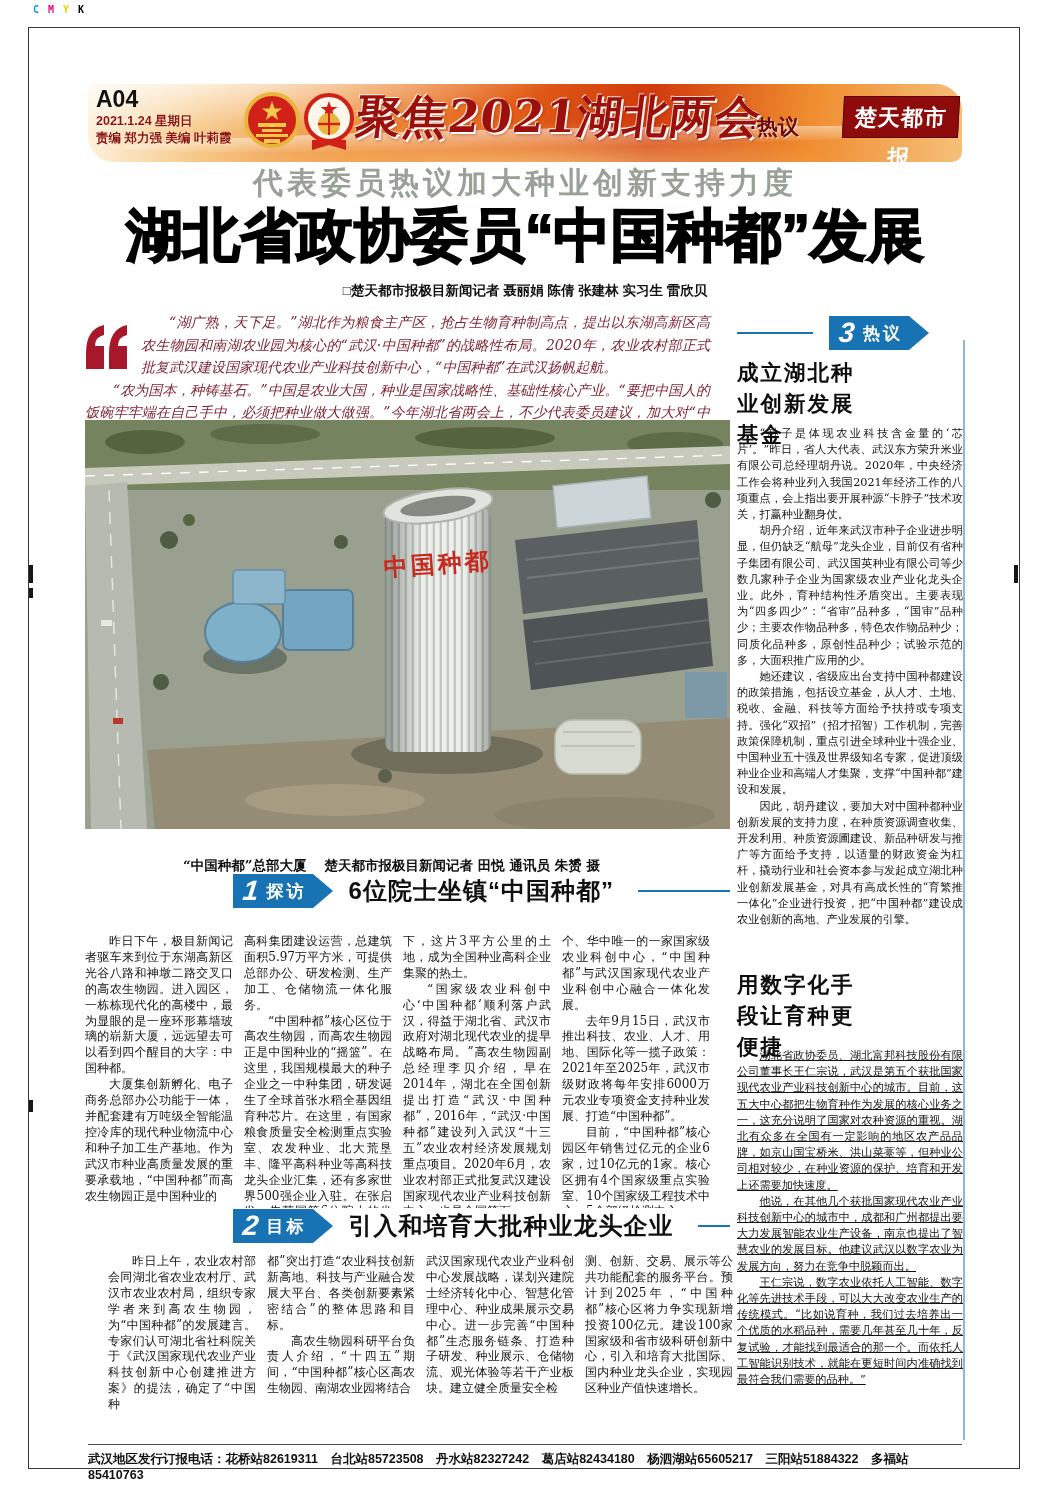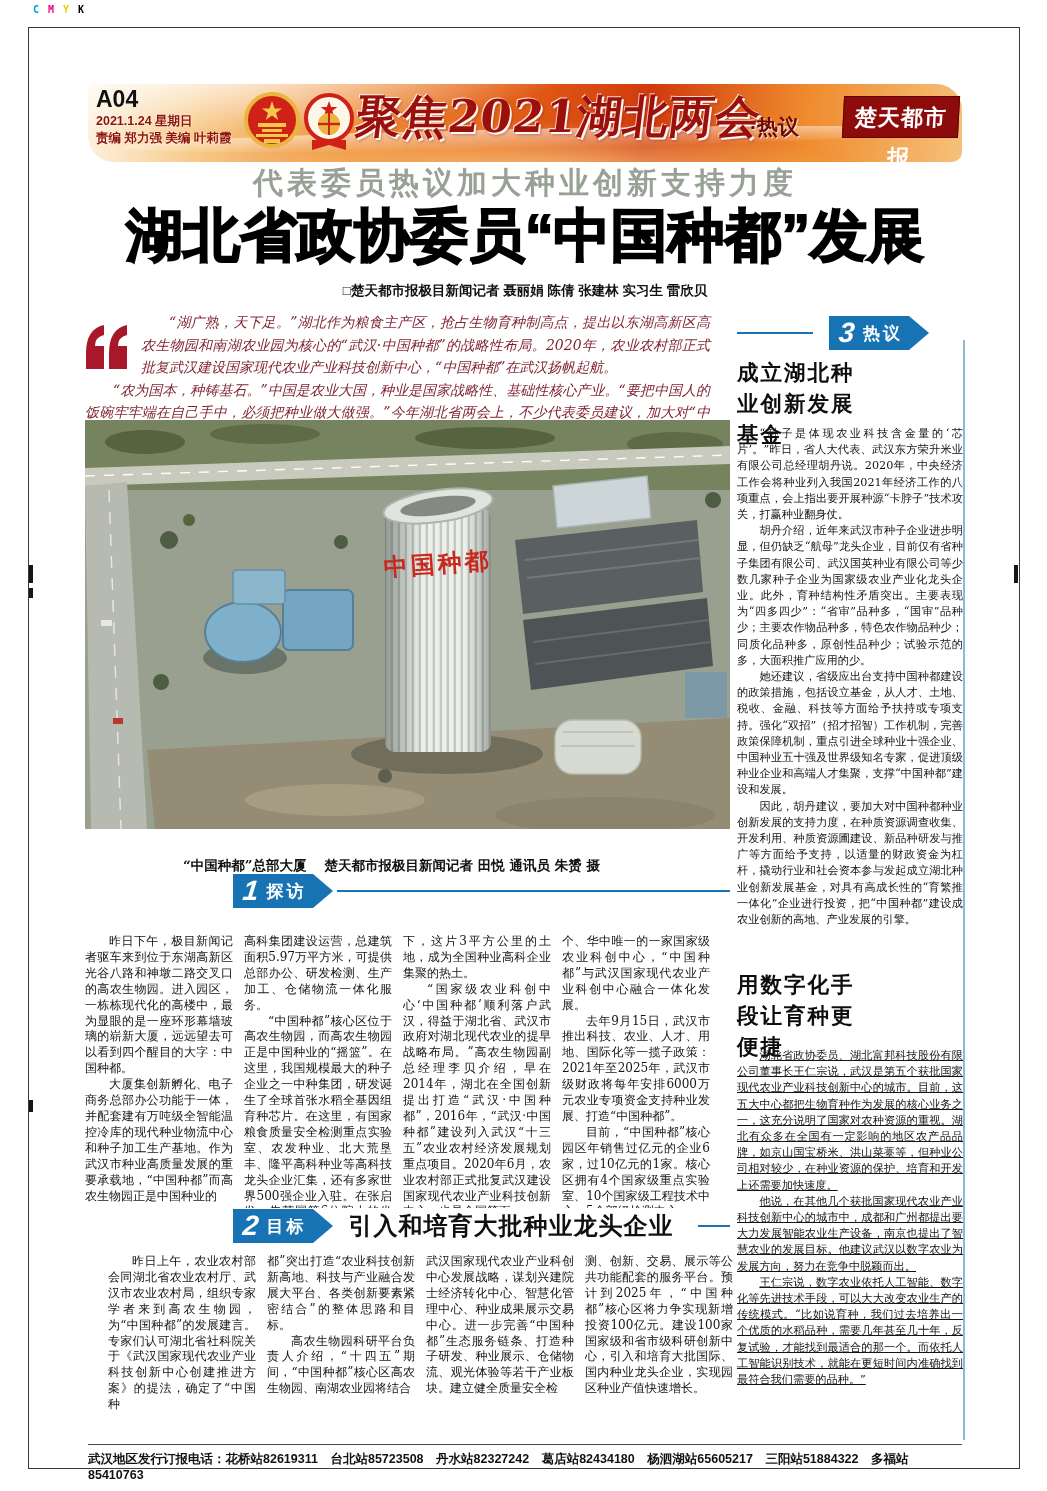--- a/index.html
+++ b/index.html
@@ -191,20 +191,21 @@
   </svg>
   <div class="caption">
     <span>“中国种都”总部大厦</span><span class="cred">楚天都市报极目新闻记者 田悦 通讯员 朱赟 摄</span>
   </div>
 
   <div class="sec-head" style="left:233px;top:874px;width:497px;">
     <div class="badge">
       <span class="num">1</span>
       <span class="btag">探访</span>
     </div>
+    <div class="sec-title">6位院士坐镇“中国种都”</div>
     <div class="sec-rule"></div>
   </div>
   <div class="col-row" style="top:934px;height:274px;">
     <div class="tcol">
         <p>昨日下午，极目新闻记者驱车来到位于东湖高新区光谷八路和神墩二路交叉口的高农生物园。进入园区，一栋栋现代化的高楼中，最为显眼的是一座环形幕墙玻璃的崭新大厦，远远望去可以看到四个醒目的大字：中国种都。</p>
         <p>大厦集创新孵化、电子商务总部办公功能于一体，并配套建有万吨级全智能温控冷库的现代种业物流中心和种子加工生产基地。作为武汉市种业高质量发展的重要承载地，“中国种都”而高农生物园正是中国种业的</p>
       </div>
     <div class="tcol">
         <p class="cont">高科集团建设运营，总建筑面积5.97万平方米，可提供总部办公、研发检测、生产加工、仓储物流一体化服务。</p>
         <p>“中国种都”核心区位于高农生物园，而高农生物园正是中国种业的“摇篮”。在这里，我国规模最大的种子企业之一中种集团，研发诞生了全球首张水稻全基因组育种芯片。在这里，有国家粮食质量安全检测重点实验室、农发种业、北大荒垦丰、隆平高科种业等高科技龙头企业汇集，还有多家世界500强企业入驻。在张启发、朱英国等6位院士的坐镇</p>

